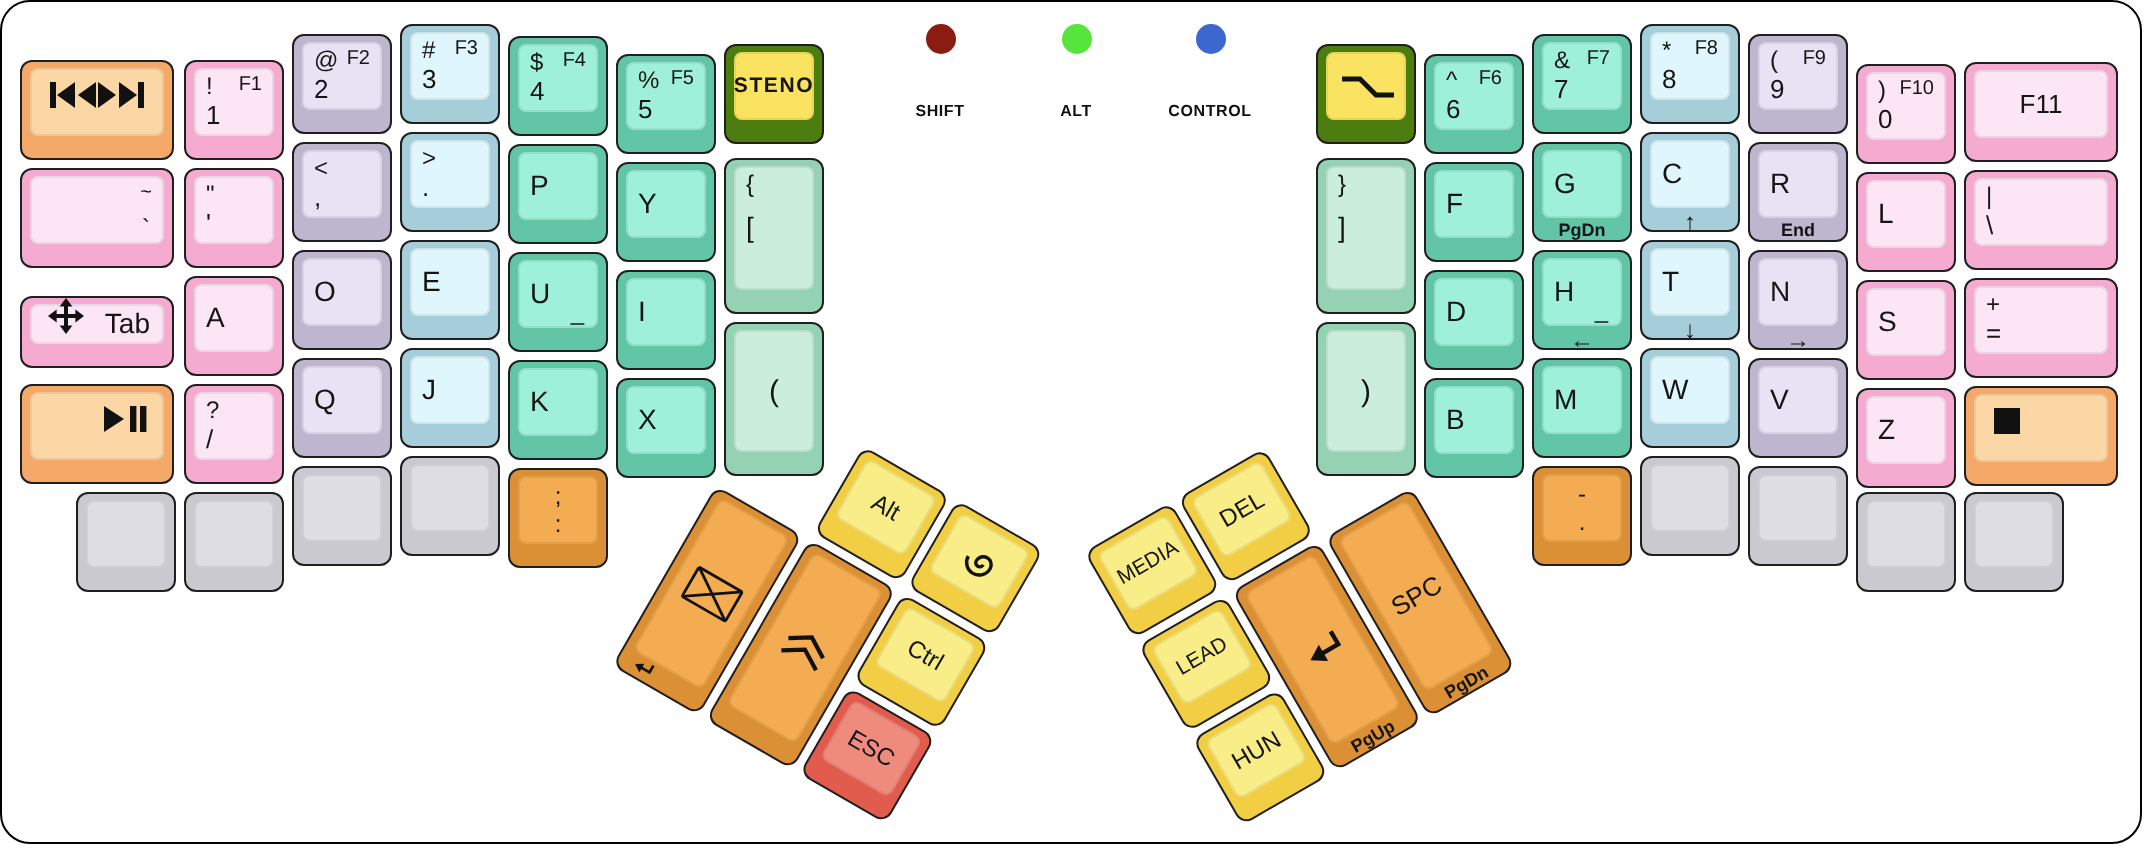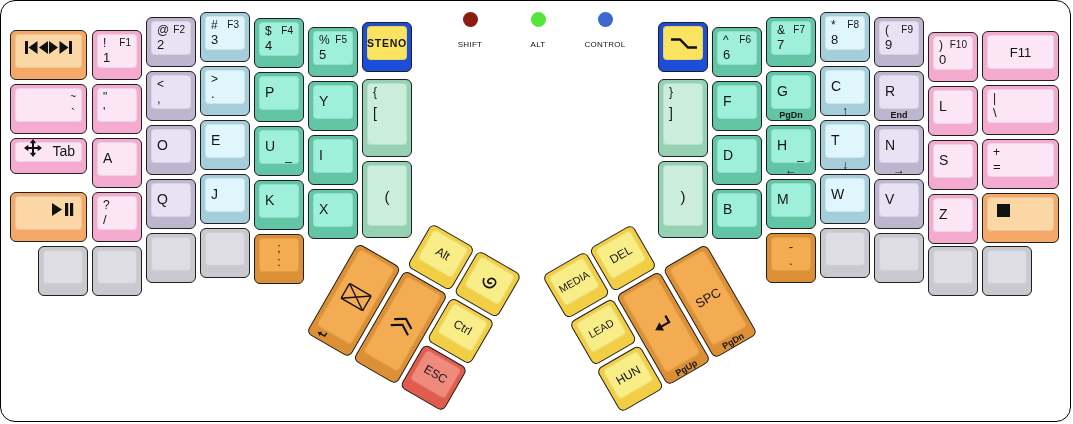--- a/index.html
+++ b/index.html
@@ -38,30 +38,30 @@
   .icon.pl{left:9px;top:0;bottom:8px;}
   .icon.pr{right:9px;top:0;bottom:8px;}
   .icon.front-l{left:7px;bottom:1px;top:auto;}
   .icon svg{display:block;}
 
   .thumb{position:absolute;transform-origin:0 0;width:0;height:0;}
 
   .indicators{position:absolute;top:0;left:0;}
   .ind{position:absolute;top:12px;width:70px;display:flex;flex-direction:column;align-items:center;}
   .led{width:15px;height:15px;border-radius:50%;}
-  .led-label{margin-top:13px;font-size:8px;font-weight:400;letter-spacing:0.3px;color:#111;}
+  .led-label{margin-top:24px;font-size:8px;font-weight:700;letter-spacing:0.3px;color:#111;}
 </style>
 <style>.key.peach{background:#f4a969} .key.peach .cap{background:#fbd7a6}
 .key.orange{background:#dc9036} .key.orange .cap{background:#f3ac52}
 .key.pink{background:#f5abd0} .key.pink .cap{background:#fce6f6}
 .key.lav{background:#beb6ce} .key.lav .cap{background:#e8e3f4}
 .key.cyan{background:#a5ceda} .key.cyan .cap{background:#dff7fc}
 .key.teal{background:#62c5a6} .key.teal .cap{background:#9ff0da}
 .key.mint{background:#95d2b3} .key.mint .cap{background:#cbeddc}
-.key.yellow{background:#1d4ed8} .key.yellow .cap{background:#fae360}
+.key.yellow{background:#4d7c0f} .key.yellow .cap{background:#fae360}
 .key.gold{background:#f2ce45} .key.gold .cap{background:#f9ed87}
 .key.gray{background:#c9c9cf} .key.gray .cap{background:#dddde3}
 .key.red{background:#e15c4c} .key.red .cap{background:#ef8b7d}
 </style></head>
 <body>
 
 <div class="frame"></div>
 
 <div id="board">
   <div class="indicators">
@@ -99,21 +99,21 @@
           </svg>
         </span>
       </div>
     </div>
     <div class="key pink" style="left: 10px; top: 84px; width: 77px; height: 50px;">
       <div class="cap">
         <span class="lg tr">~</span>
         <span class="lg br">`</span>
       </div>
     </div>
-    <div class="key pink" style="left: 10px; top: 138px; width: 77px; height: 36px;">
+    <div class="key pink" style="left: 10px; top: 148px; width: 77px; height: 36px;">
       <div class="cap">
         <span class="lg mr">Tab</span>
         <span class="icon l">
           <svg width="18" height="18" viewBox="0 0 18 18">
             <g fill="#111">
               <rect x="8" y="3.5" width="2" height="11"></rect>
               <rect x="3.5" y="8" width="11" height="2"></rect>
               <polygon points="9,0 5.8,4.3 12.2,4.3"></polygon>
               <polygon points="9,18 5.8,13.7 12.2,13.7"></polygon>
               <polygon points="0,9 4.3,5.8 4.3,12.2"></polygon>

